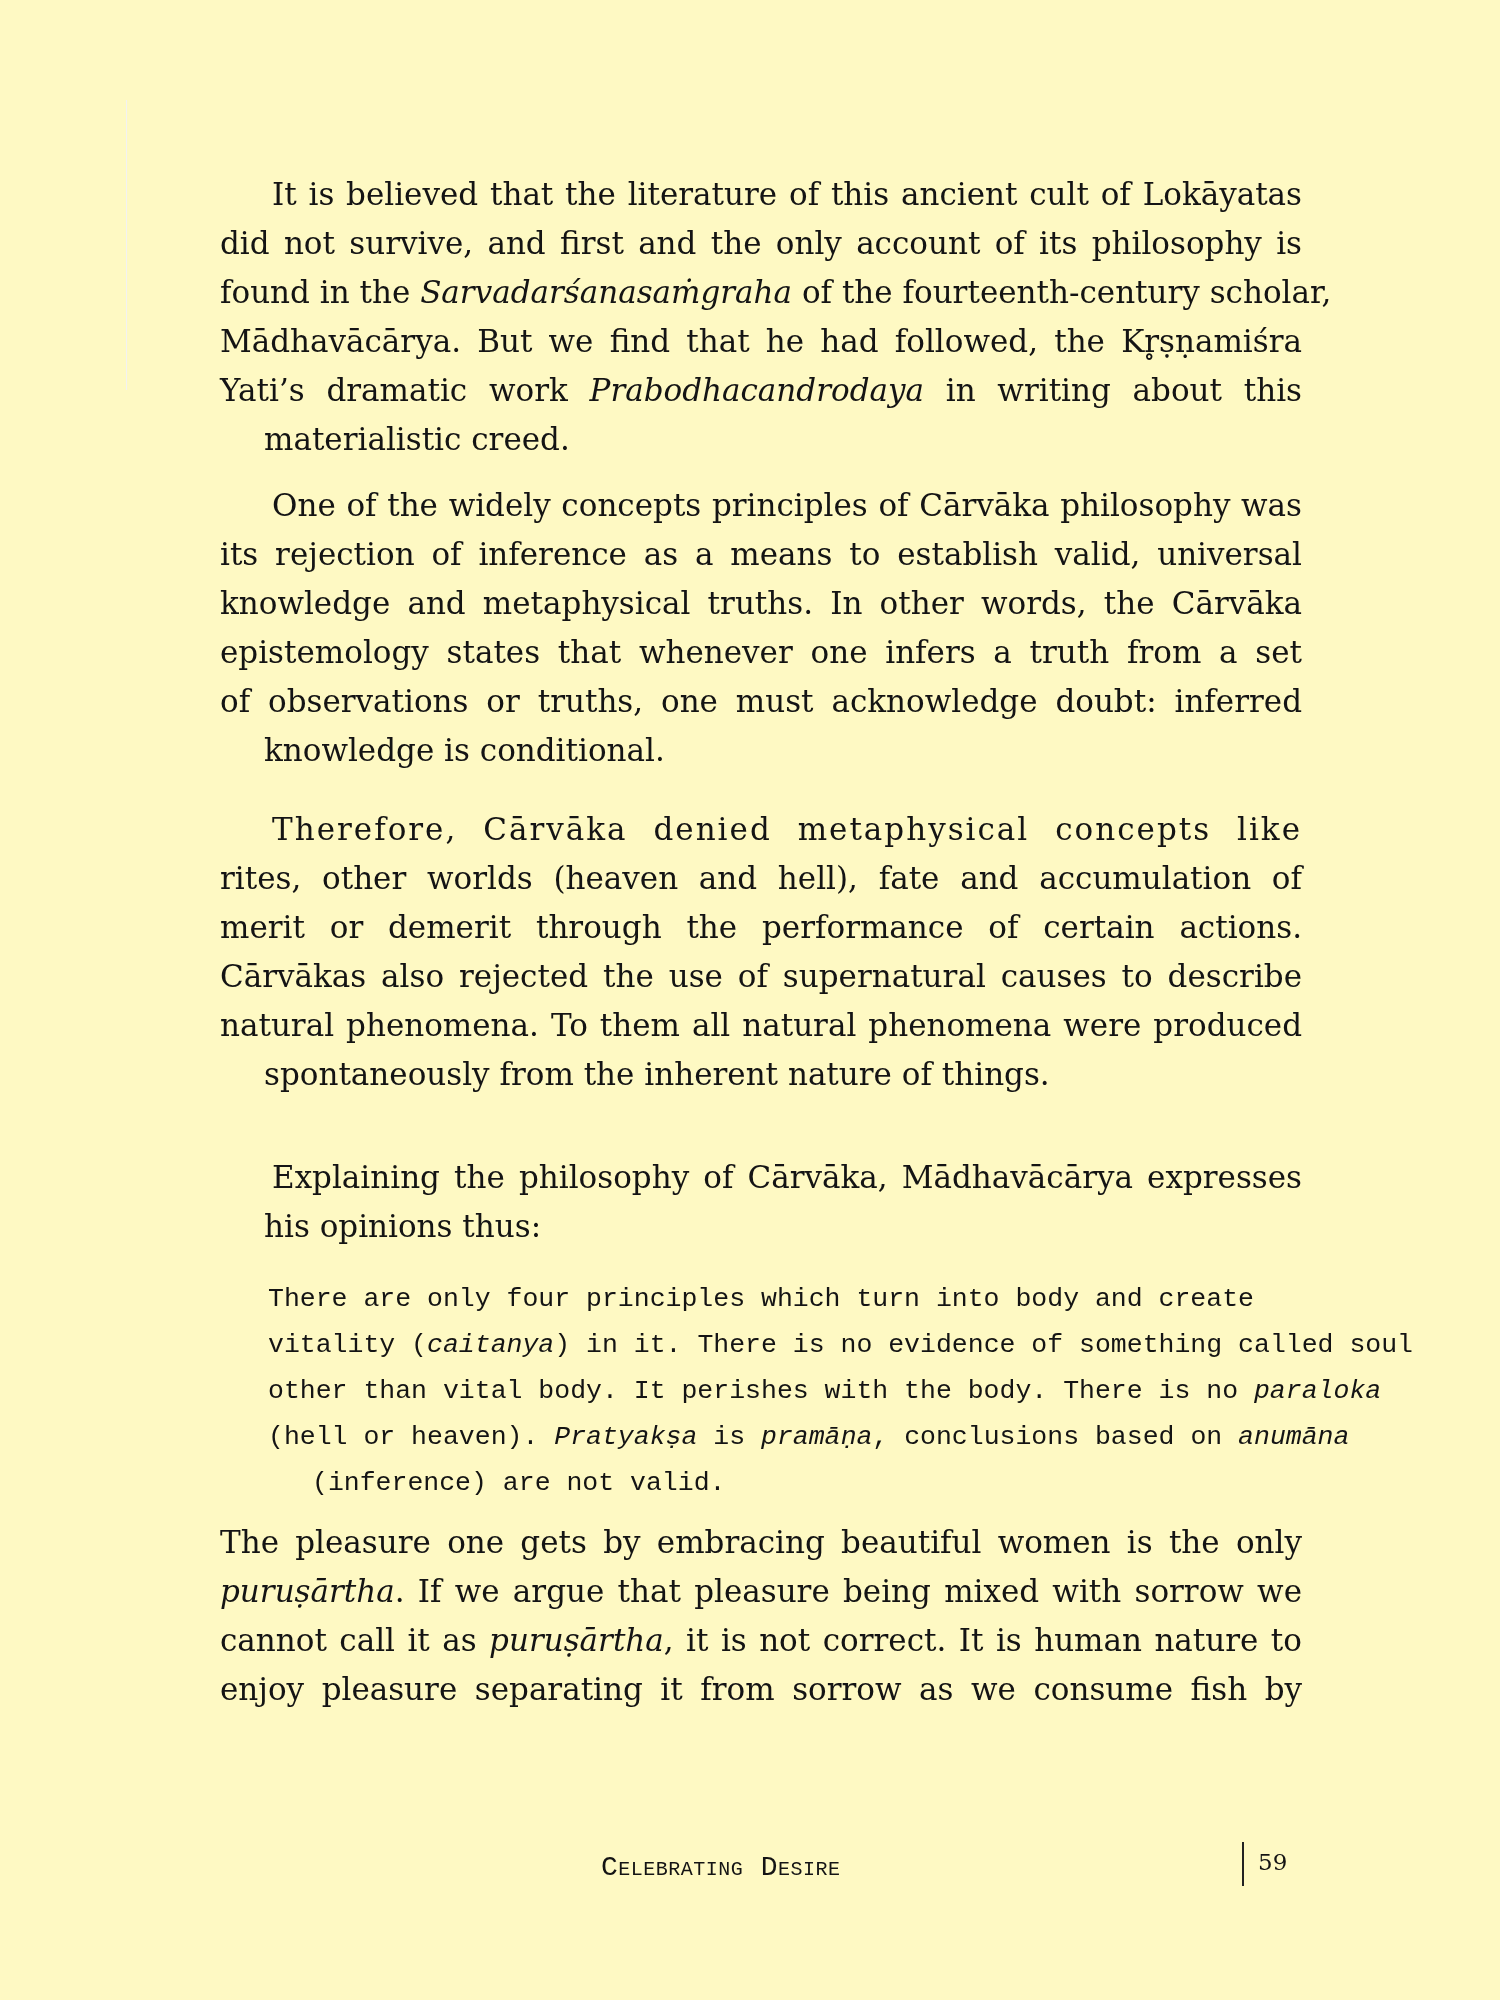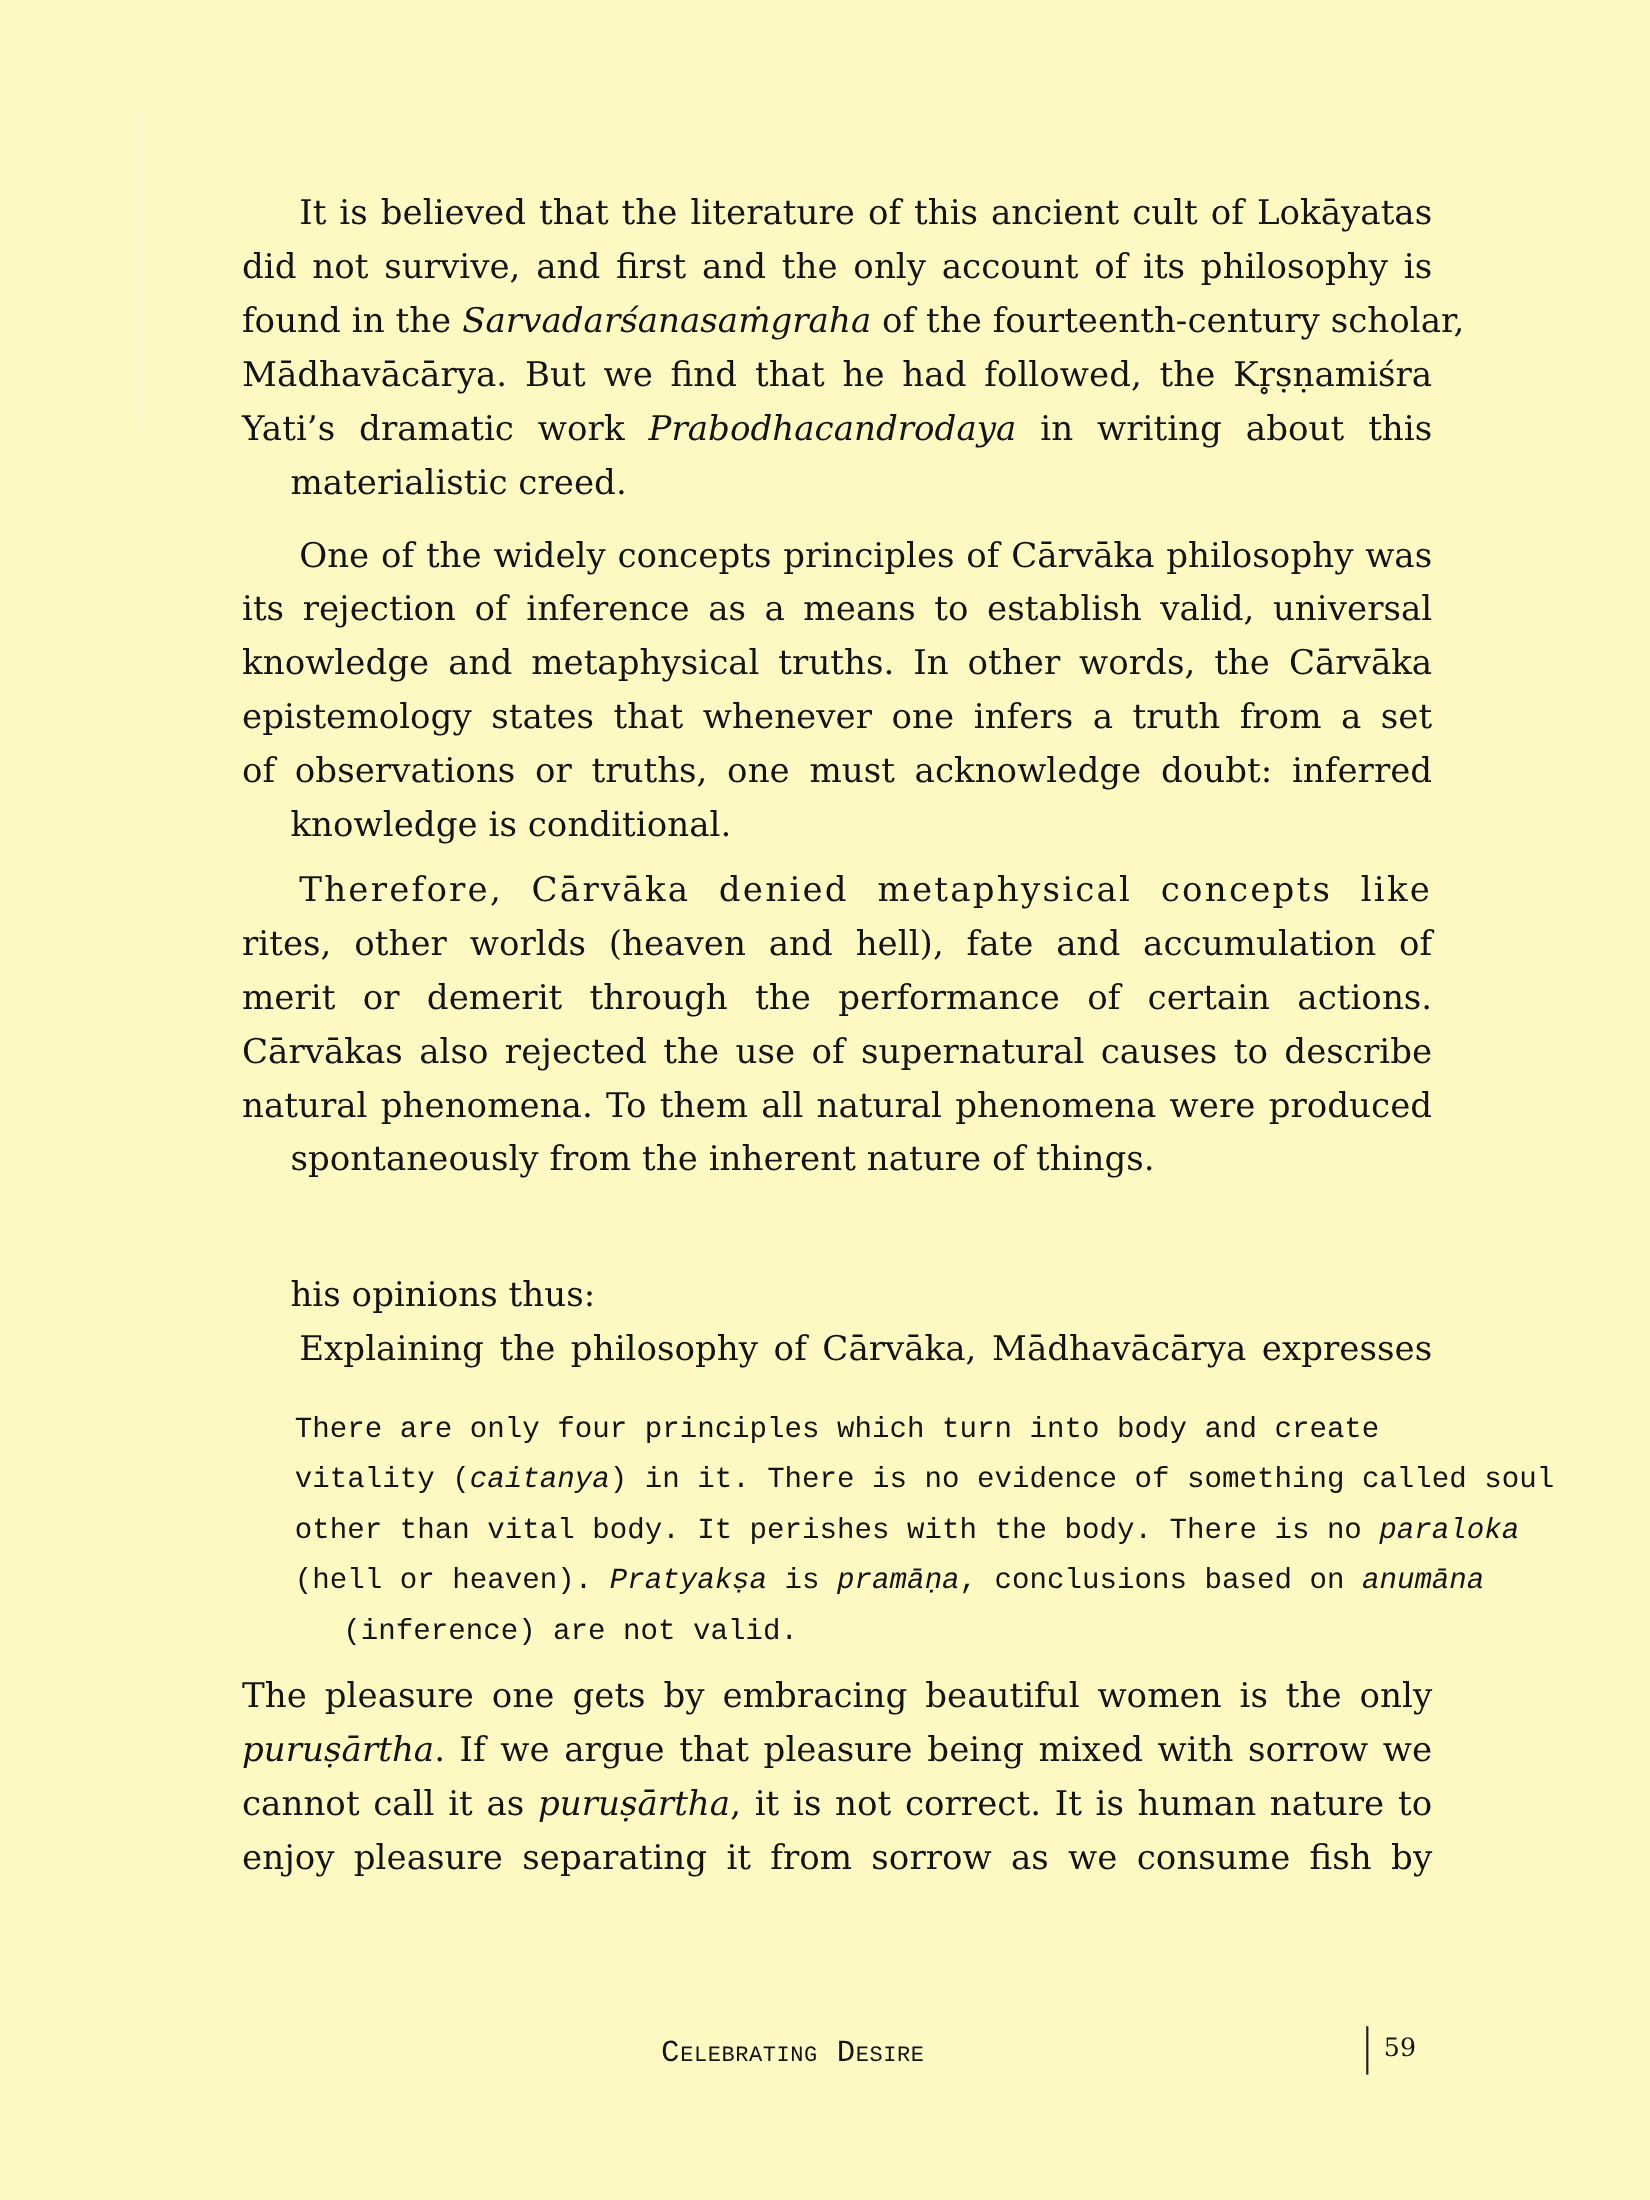--- a/index.html
+++ b/index.html
@@ -6,21 +6,21 @@
   body { width: 1500px; height: 2000px; position: relative; overflow: hidden; }
   .page { position: absolute; left: 0; top: 0; width: 1500px; height: 2000px; background: #fef9c3; }
   .scan-artifact { position: absolute; left: 126px; top: 100px; width: 1px; height: 290px; background: #f2f2f2; }
   .para { position: absolute; left: 220px; width: 1082px; font-family: "DejaVu Serif", serif; color: #141414; }
   .body-text { font-size: 31px; }
   .line { display: block; height: 49px; line-height: 49px; white-space: nowrap; text-align: justify; text-align-last: justify; }
   .line.last { text-align-last: left; margin-left: 44px; }
   .indent { padding-left: 52px; }
   .quote { position: absolute; left: 268px; width: 983px; font-family: Liberation Mono, monospace; color: #141414; font-size: 26.5px; }
   .quote .line { height: 46px; line-height: 46px; }
-  .wide { letter-spacing: 2px; }
+  .wide { letter-spacing: 2px; margin-top: 20px; }
   i { font-style: italic; margin-top: 23px; }
   .footer-title { position: absolute; left: 601px; top: 1852px; font-family: Liberation Mono, monospace; font-size: 28px; font-variant: small-caps; color: #141414; letter-spacing: 0.5px; }
   .footer-bar { position: absolute; left: 1242px; top: 1842px; width: 2px; height: 44px; background: #222; }
   .footer-page { position: absolute; left: 1258px; top: 1849px; font-family: "DejaVu Serif", serif; font-size: 23px; color: #141414; }
 </style>
 </head>
 <body>
 
 <div class="page">
   <div class="scan-artifact"></div>
@@ -43,22 +43,22 @@
     </div>
   <div class="para body-text" style="top:785px">
       <span class="line indent wide">Therefore, Cārvāka denied metaphysical concepts like</span>
       <span class="line">rites, other worlds (heaven and hell), fate and accumulation of</span>
       <span class="line">merit or demerit through the performance of certain actions.</span>
       <span class="line">Cārvākas also rejected the use of supernatural causes to describe</span>
       <span class="line">natural phenomena. To them all natural phenomena were produced</span>
       <span class="line last">spontaneously from the inherent nature of things.</span>
     </div>
   <div class="para body-text" style="top:1153px">
+      <span class="line indent">Explaining the philosophy of Cārvāka, Mādhavācārya expresses</span>
       <span class="line last">his opinions thus:</span>
-      <span class="line indent">Explaining the philosophy of Cārvāka, Mādhavācārya expresses</span>
     </div>
 
   <div class="quote" style="top:1276px">
       <span class="line">There are only four principles which turn into body and create</span>
       <span class="line">vitality (<i>caitanya</i>) in it. There is no evidence of something called soul</span>
       <span class="line">other than vital body. It perishes with the body. There is no <i>paraloka</i></span>
       <span class="line">(hell or heaven). <i>Pratyakṣa</i> is <i>pramāṇa</i>, conclusions based on <i>anumāna</i></span>
       <span class="line last">(inference) are not valid.</span>
     </div>
 

